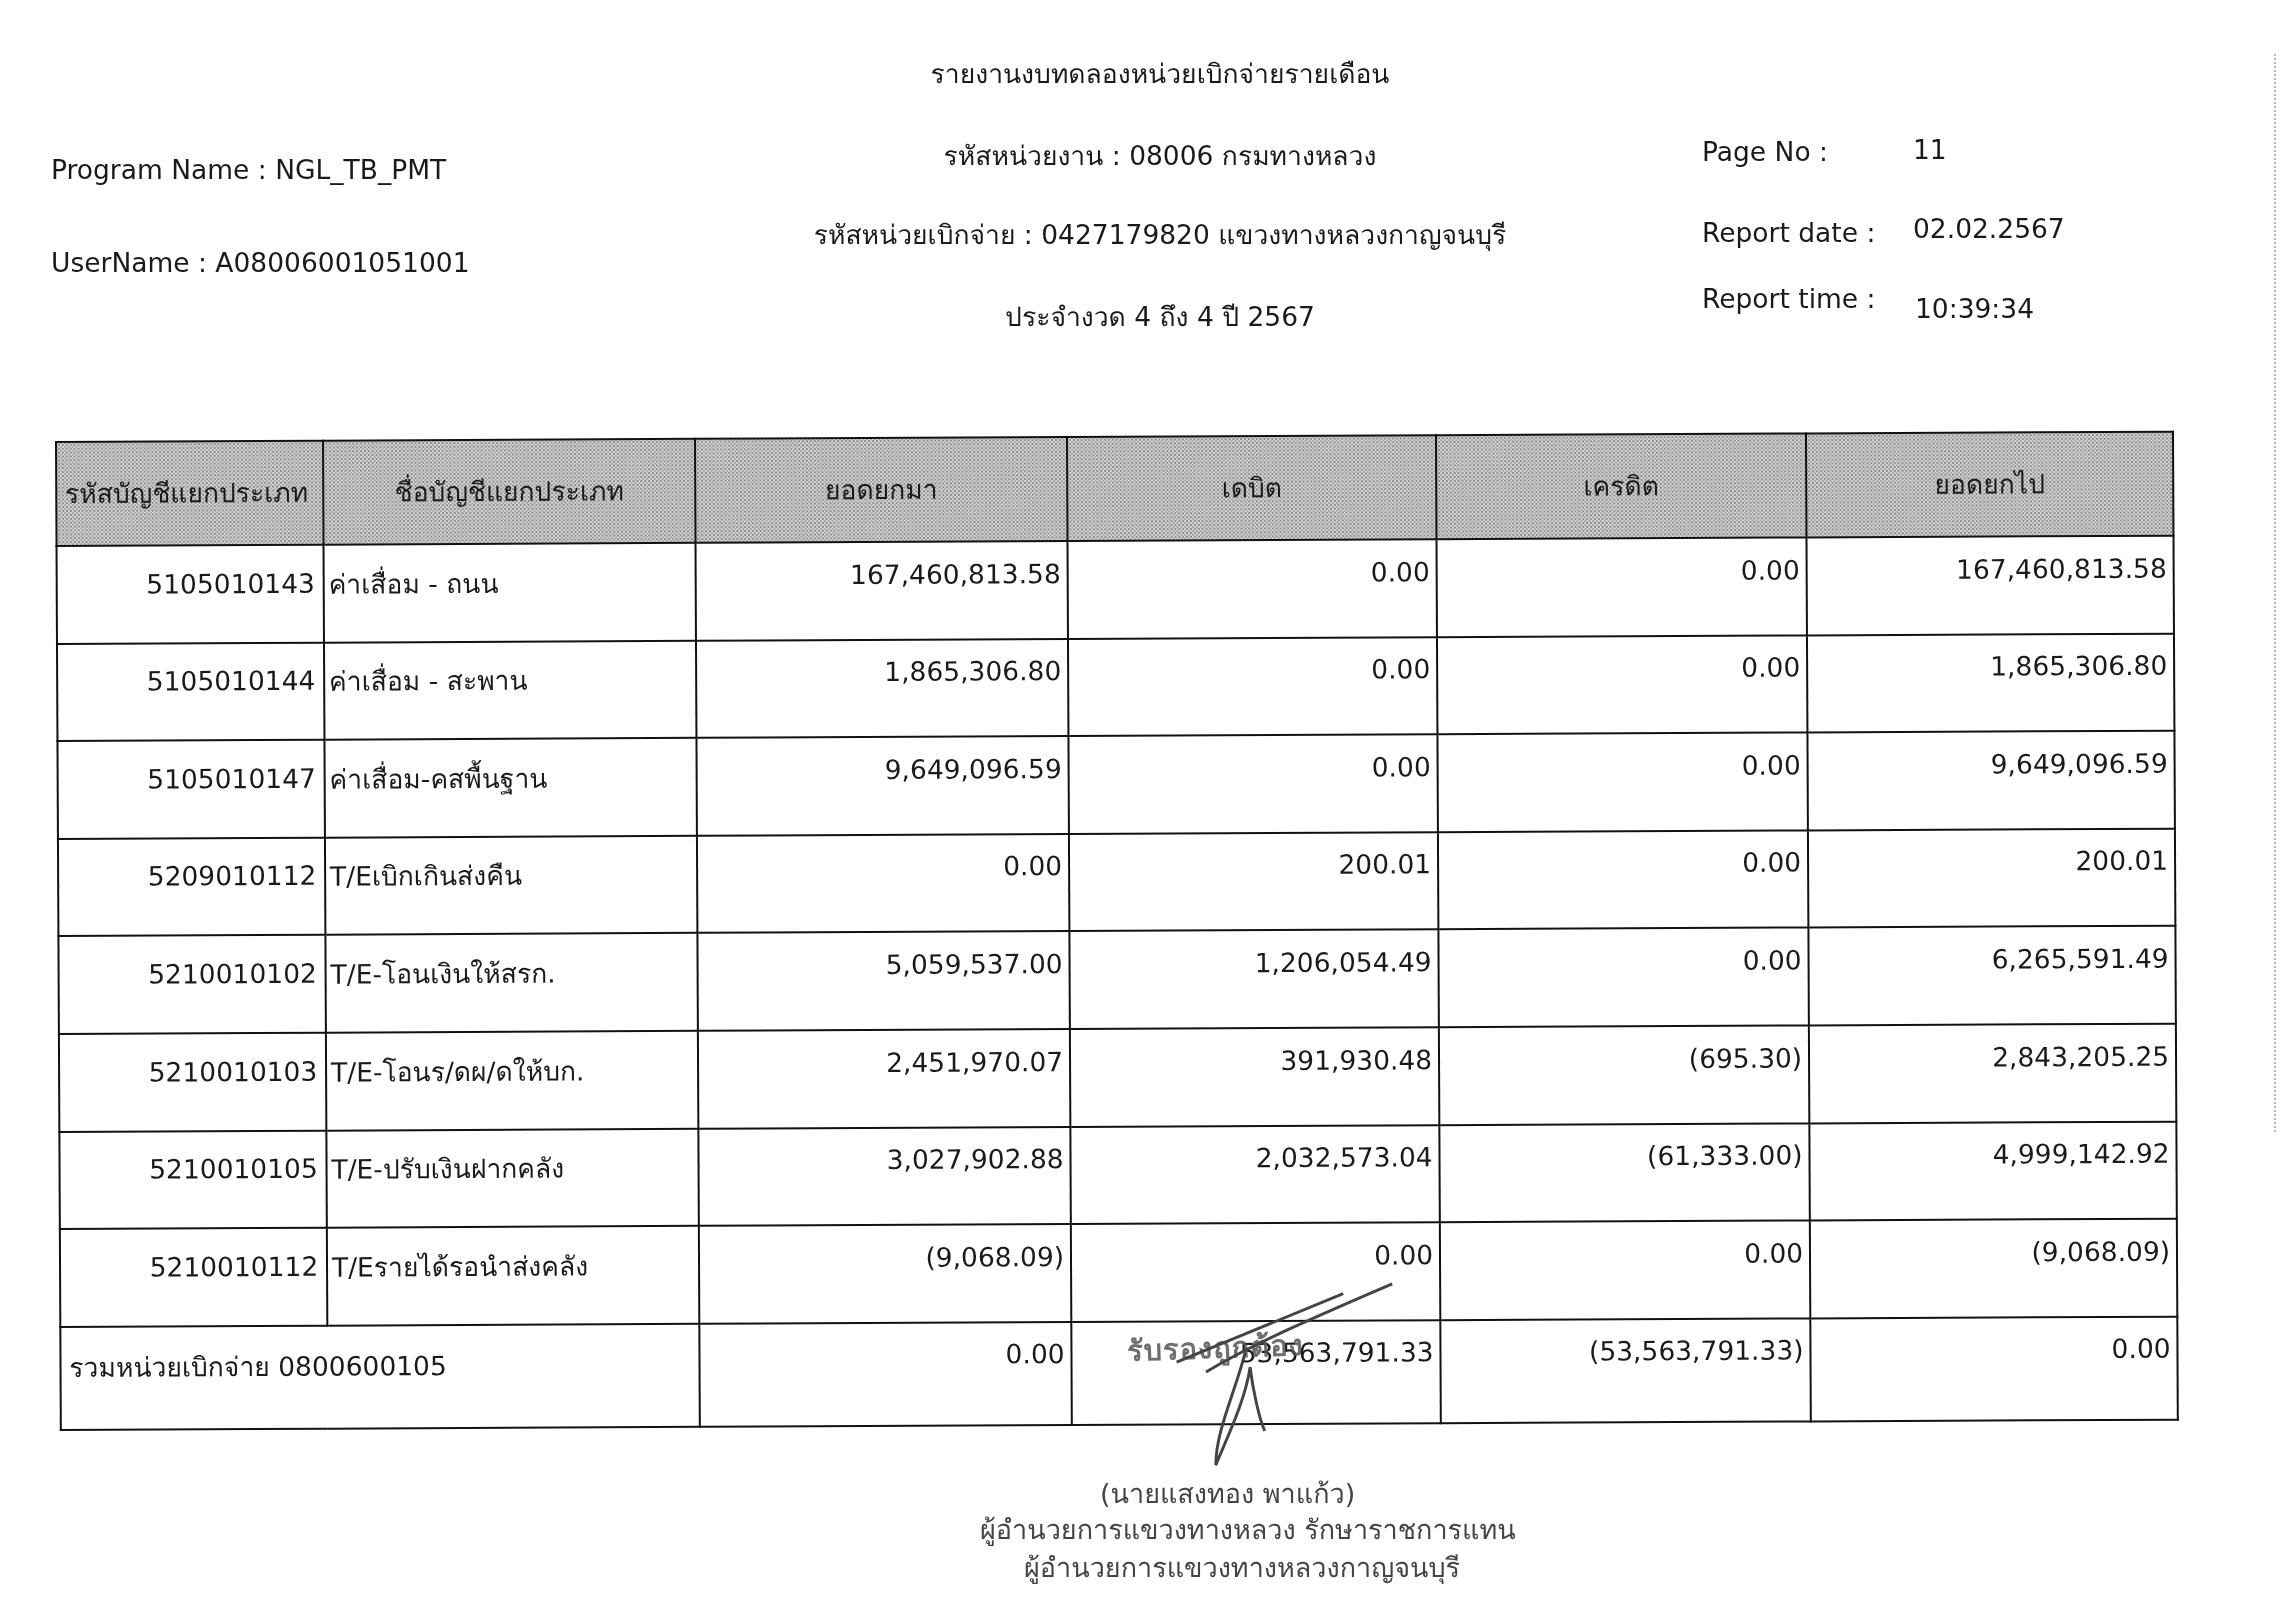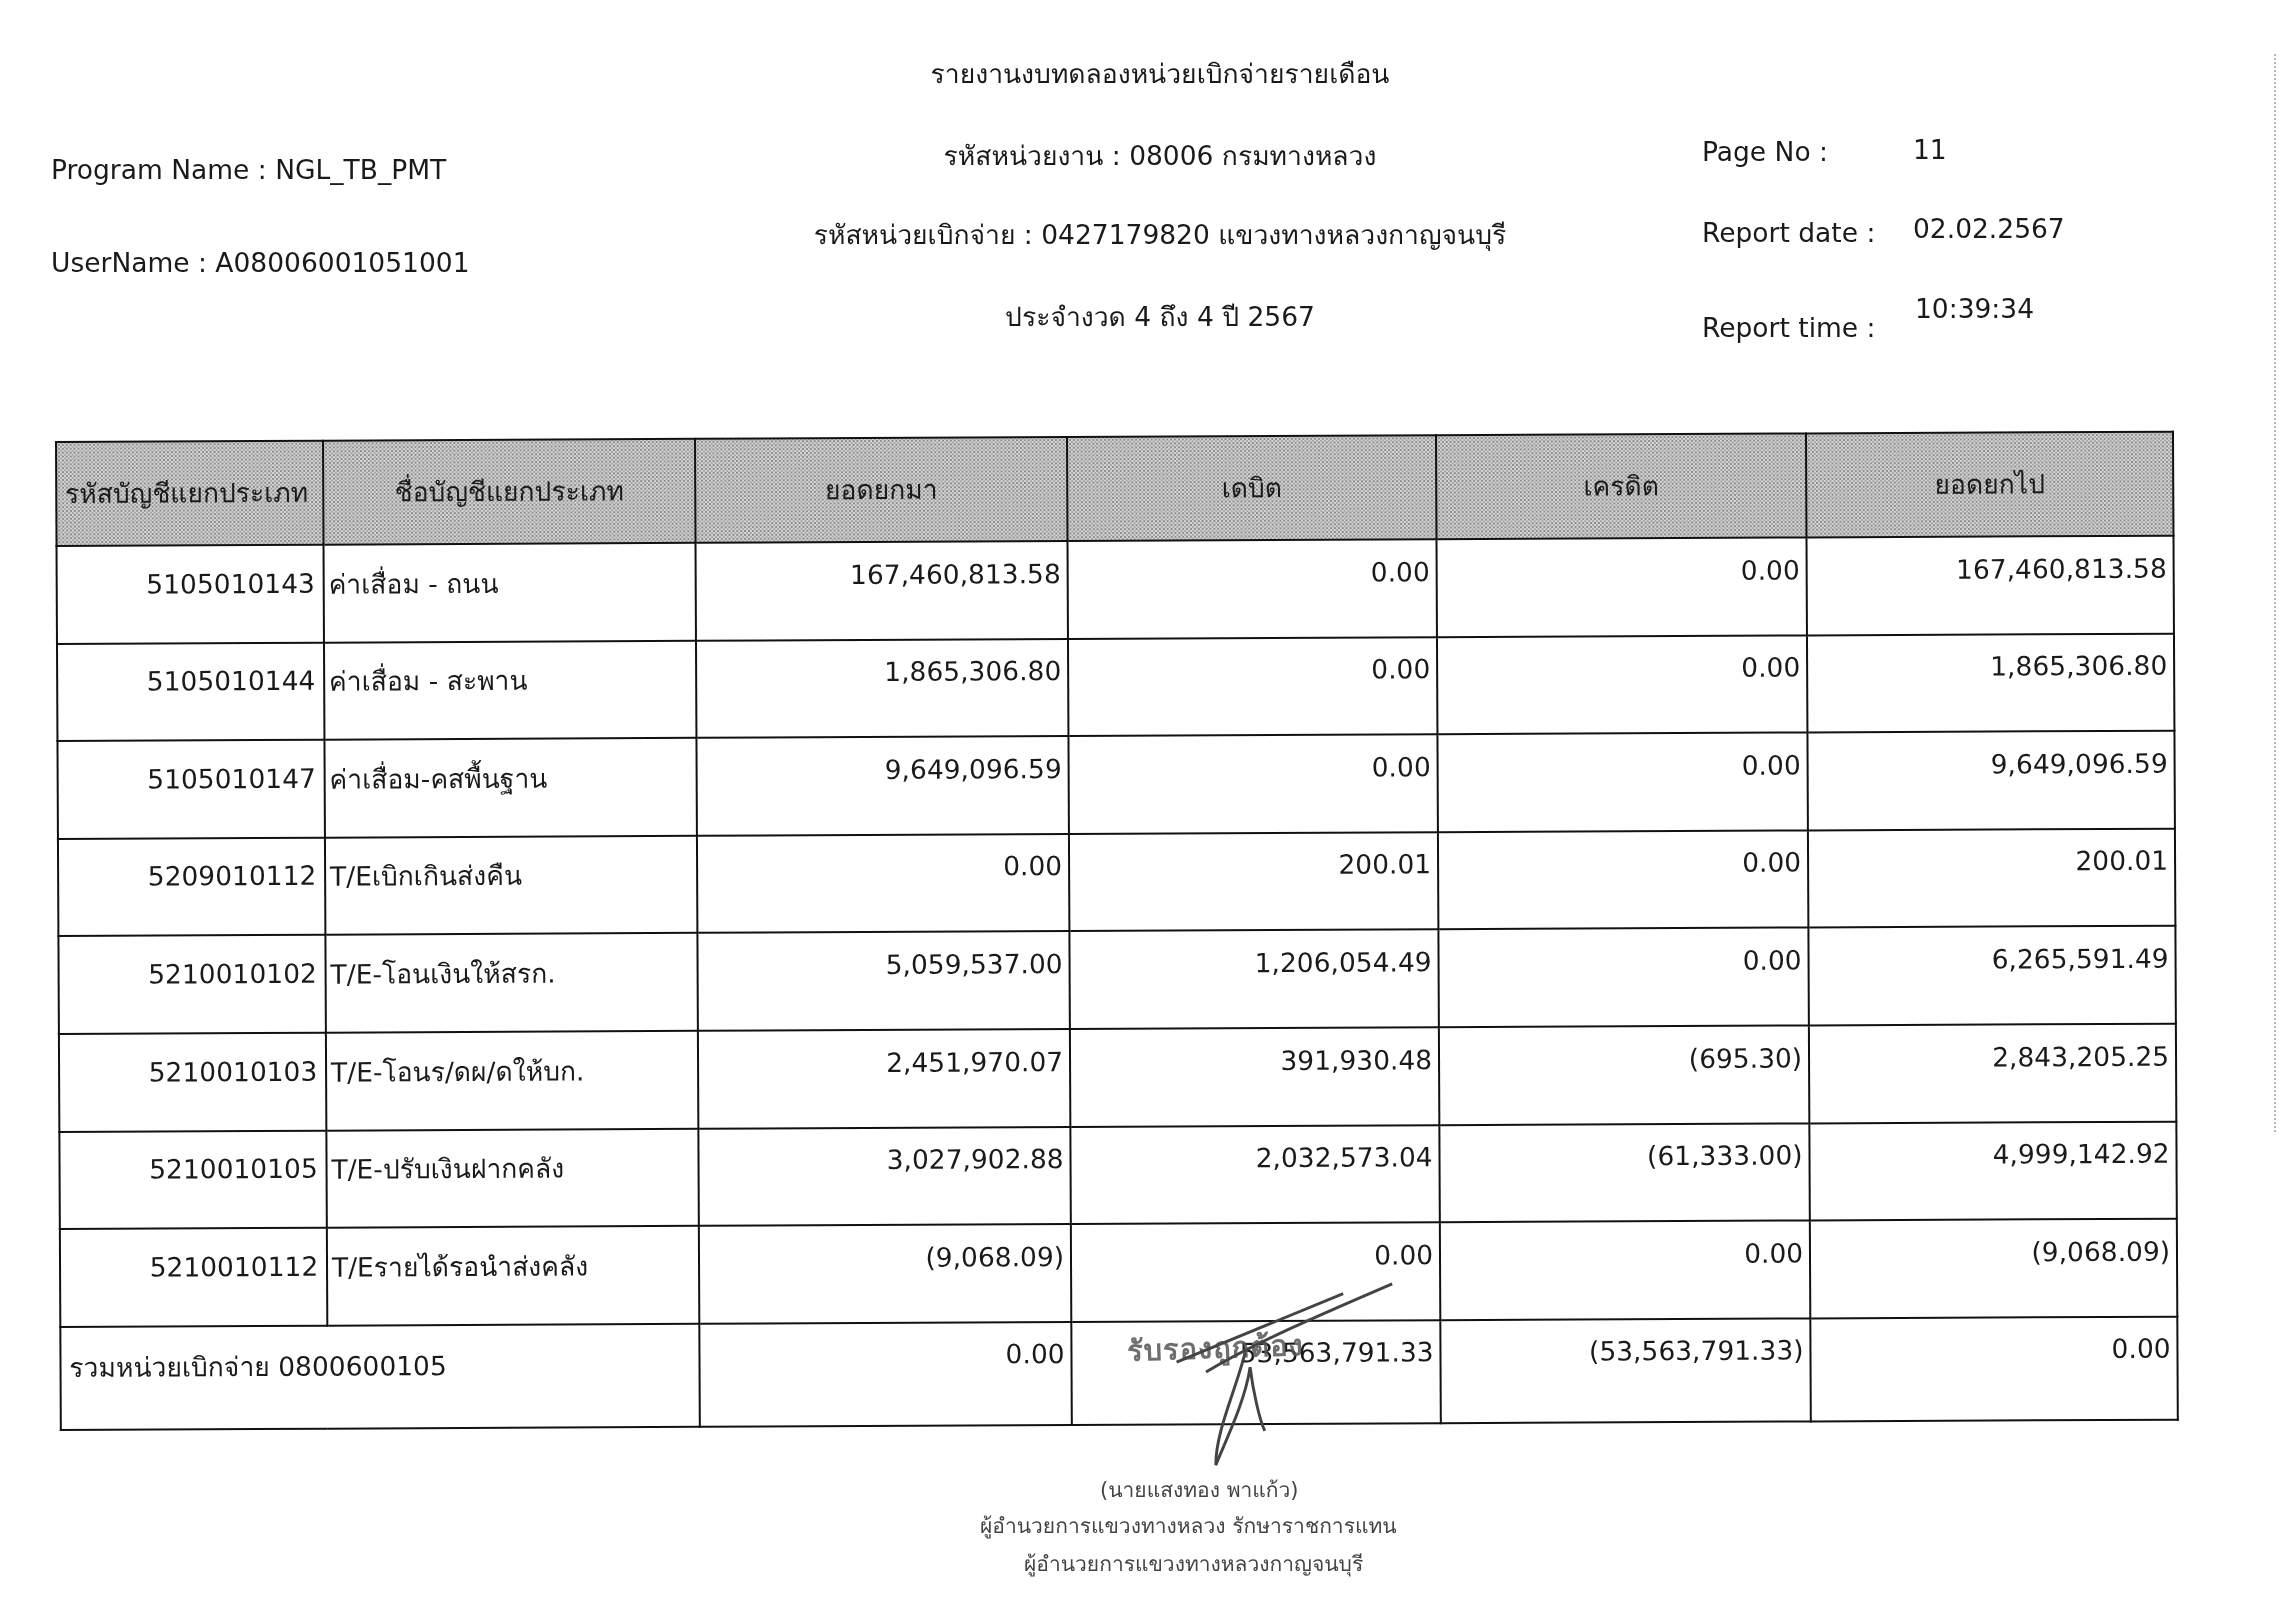--- a/index.html
+++ b/index.html
@@ -52,38 +52,38 @@
   col.c5 { width: 370px; }
   col.c6 { width: 367px; }
 
   
   .sig { position: absolute; left: 1098px; top: 1274px; width: 412px; height: 196px; }
   .stamp-text {
     position: absolute; left: 1127px; top: 1325px; font-size: 29px; font-weight: bold;
     color: #555; letter-spacing: 1px; transform: rotate(-2deg);
     font-family: "DejaVu Serif", serif; opacity: .85;
   }
-  .sig-line { font-size: 21px; color: #444; }
+  .sig-line { font-size: 27px; color: #444; }
 </style>
 </head>
 <body>
 
 <div class="txt center" style="left:1160px; top:61px;">รายงานงบทดลองหน่วยเบิกจ่ายรายเดือน</div>
 <div class="txt" style="left:51px; top:157px;">Program Name : NGL_TB_PMT</div>
 <div class="txt center" style="left:1160px; top:143px;">รหัสหน่วยงาน : 08006 กรมทางหลวง</div>
 <div class="txt" style="left:1702px; top:139px;">Page No :</div>
 <div class="txt" style="left:1913px; top:137px;">11</div>
 
 <div class="txt" style="left:51px; top:250px;">UserName : A08006001051001</div>
 <div class="txt center" style="left:1160px; top:222px;">รหัสหน่วยเบิกจ่าย : 0427179820 แขวงทางหลวงกาญจนบุรี</div>
 <div class="txt" style="left:1702px; top:220px;">Report date :</div>
 <div class="txt" style="left:1913px; top:216px;">02.02.2567</div>
 
 <div class="txt center" style="left:1160px; top:304px;">ประจำงวด 4 ถึง 4 ปี 2567</div>
-<div class="txt" style="left:1702px; top:315px;">Report time :</div>
+<div class="txt" style="left:1702px; top:286px;">Report time :</div>
 <div class="txt" style="left:1915px; top:296px;">10:39:34</div>
 
 <div class="scan-edge"></div>
 
 <table class="ledger">
   <colgroup>
     <col class="c1">
       <col class="c2">
       <col class="c3">
       <col class="c4">

